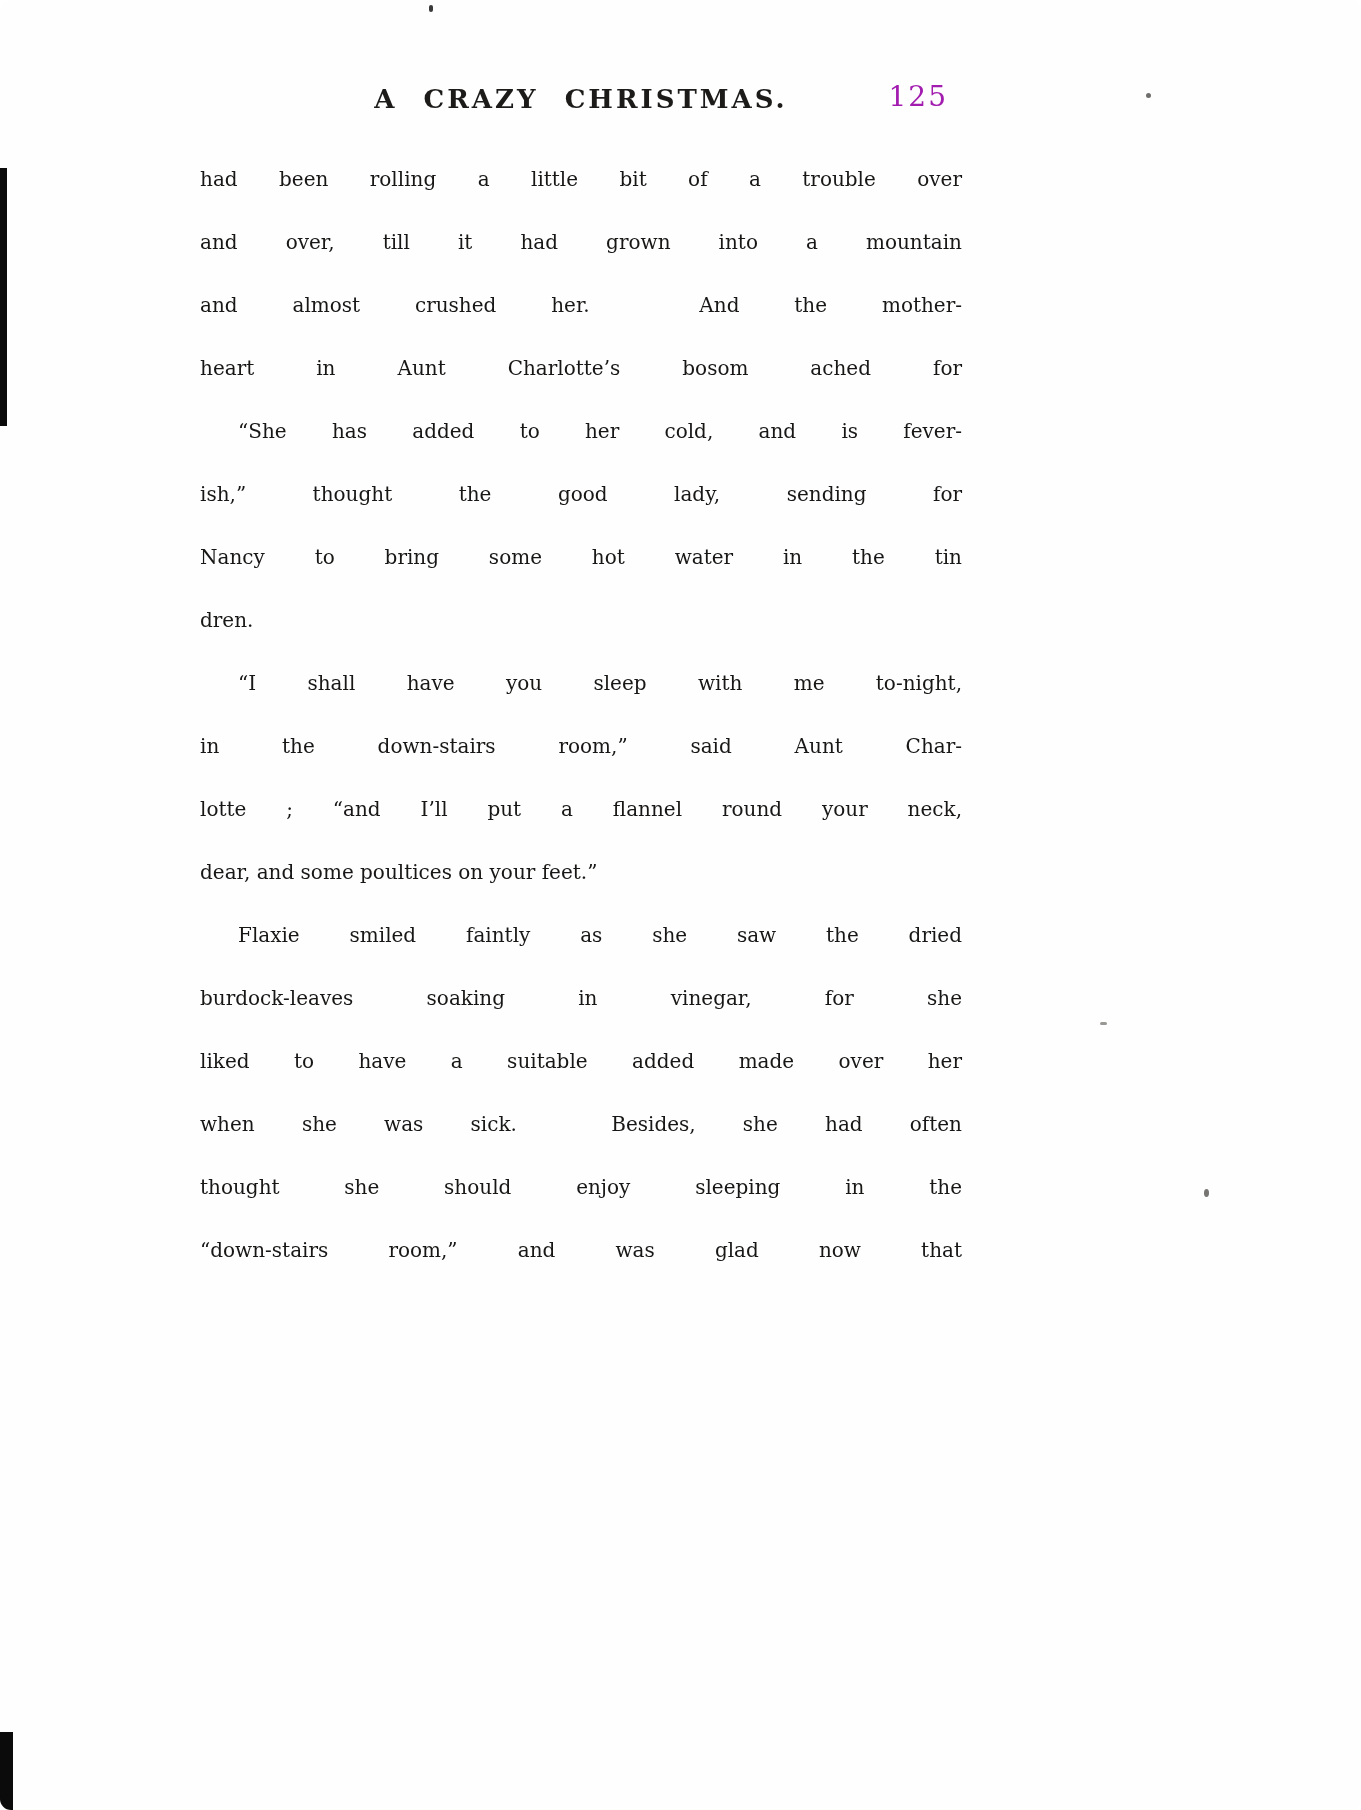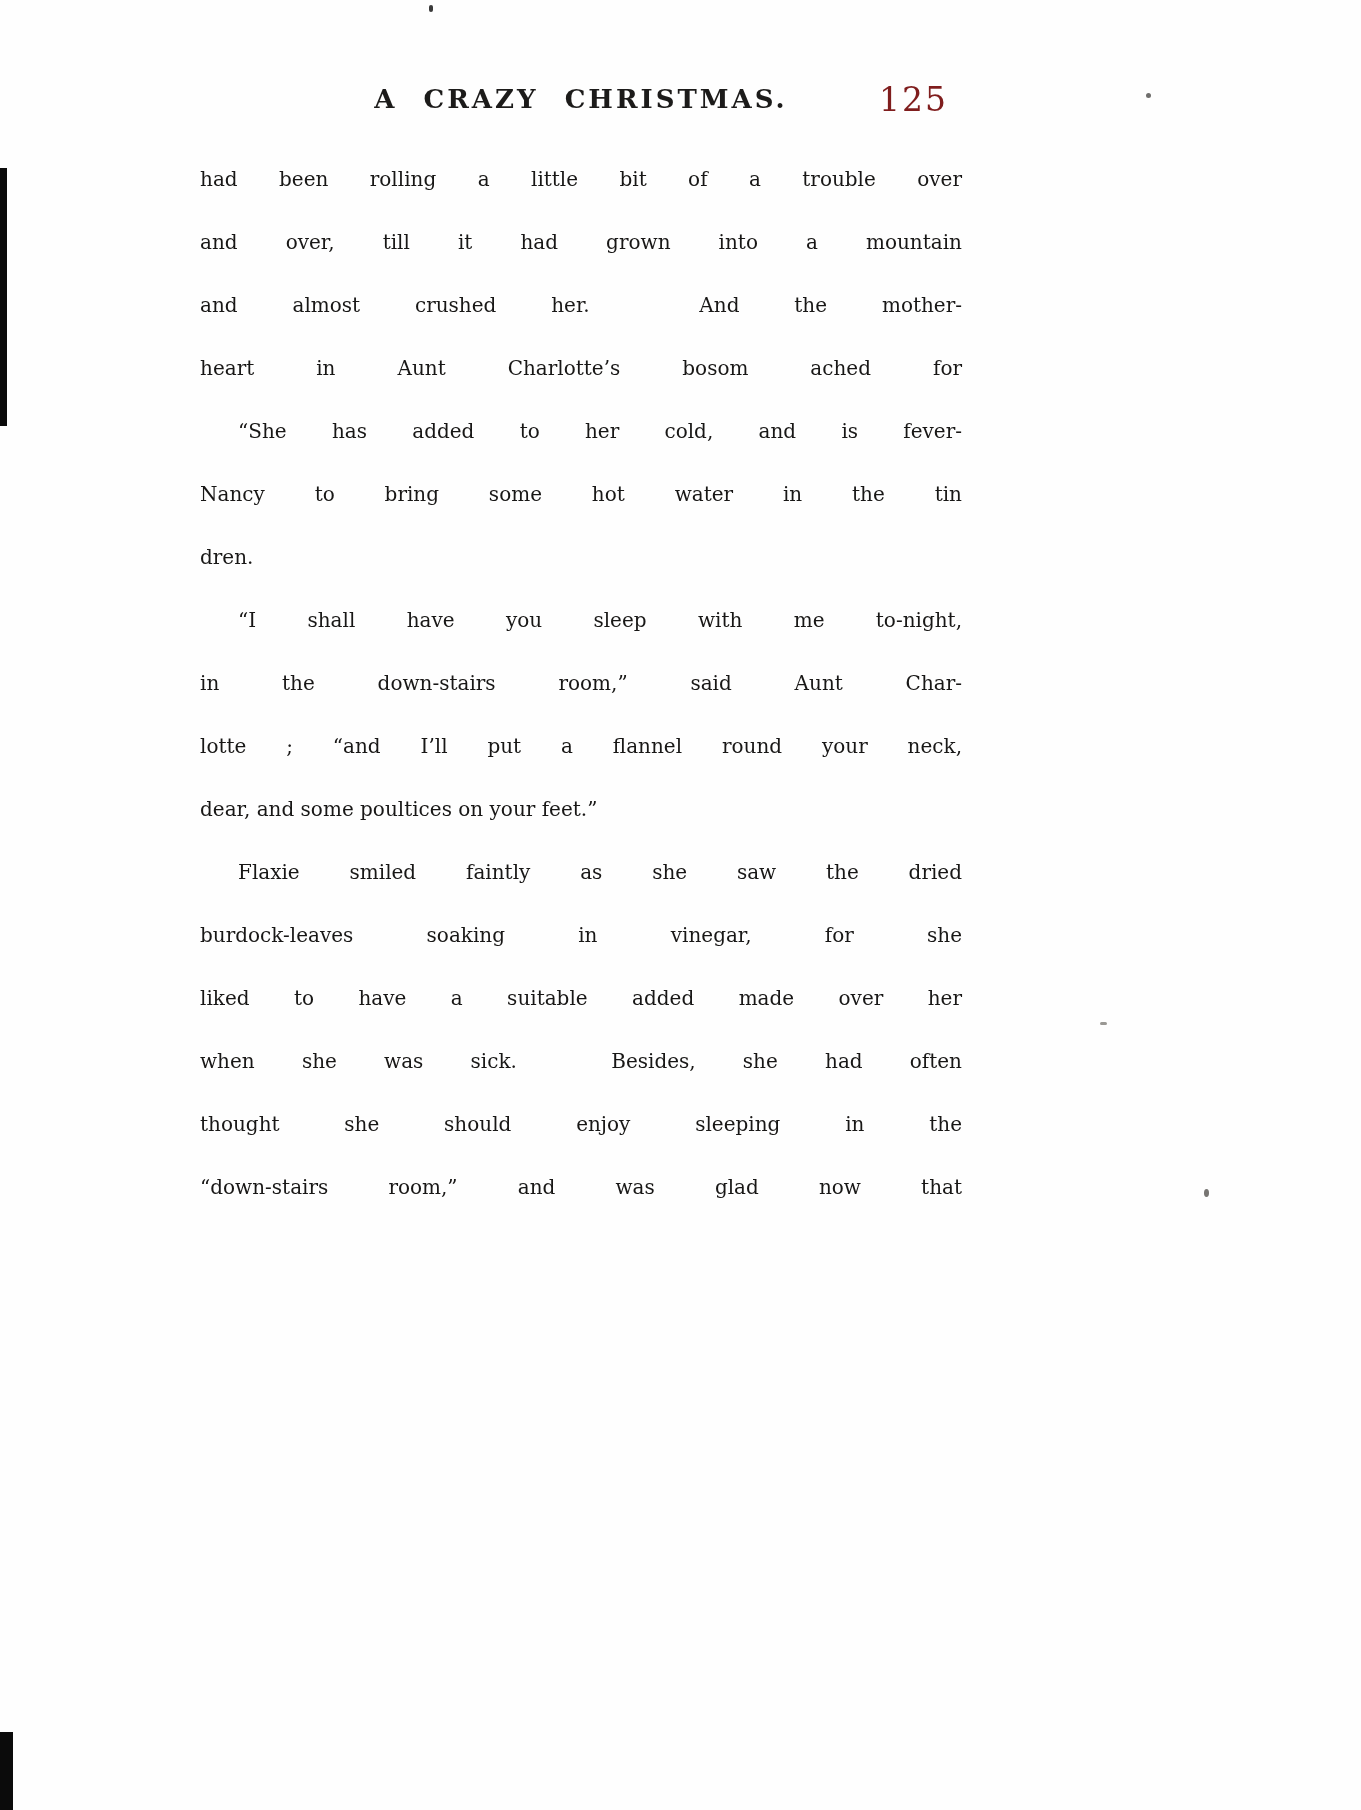--- a/index.html
+++ b/index.html
@@ -8,20 +8,21 @@
     background: #ffffff;
   }
   .page {
     position: relative;
     width: 1361px;
     height: 1810px;
     background: #fefefe;
     overflow: hidden;
     font-family: "DejaVu Serif", "Liberation Serif", serif;
     color: #181716;
+    border-radius: 11px;
   }
 
   
   .page-header {
     position: absolute;
     top: 84px;
     left: 200px;
     width: 762px;
     height: 40px;
   }
@@ -33,23 +34,23 @@
     font-size: 26px;
     font-weight: 700;
     letter-spacing: 3px;
     word-spacing: 14px;
     color: #1c1b1a;
   }
   .page-number {
     position: absolute;
     right: 14px;
     top: -4px;
-    font-size: 33px;
+    font-size: 28px;
     letter-spacing: 2px;
-    color: #7f1d1d;
+    color: #a21caf;
   }
 
   
   .text-block {
     position: absolute;
     left: 200px;
     top: 148px;
     width: 762px;
     font-size: 20px;
     line-height: 63px;
@@ -96,20 +97,21 @@
     <span class="running-title">A CRAZY CHRISTMAS.</span>
     <span class="page-number">125</span>
   </header>
 
   <main class="text-block">
     <div class="line">had been rolling a little bit of a trouble over</div>
     <div class="line">and over, till it had grown into a mountain</div>
     <div class="line">and almost crushed her.&nbsp; And the mother-</div>
     <div class="line">heart in Aunt Charlotte’s bosom ached for</div>
     <div class="line indent">“She has added to her cold, and is fever-</div>
+    <div class="line">ish,” thought the good lady, sending for</div>
     <div class="line">Nancy to bring some hot water in the tin</div>
     <div class="line par-end">dren.</div>
     <div class="line indent">“I shall have you sleep with me to-night,</div>
     <div class="line">in the down-stairs room,” said Aunt Char-</div>
     <div class="line">lotte ; “and I’ll put a flannel round your neck,</div>
     <div class="line par-end">dear, and some poultices on your feet.”</div>
     <div class="line indent">Flaxie smiled faintly as she saw the dried</div>
     <div class="line">burdock-leaves soaking in vinegar, for she</div>
     <div class="line">liked to have a suitable added made over her</div>
     <div class="line">when she was sick.&nbsp; Besides, she had often</div>

